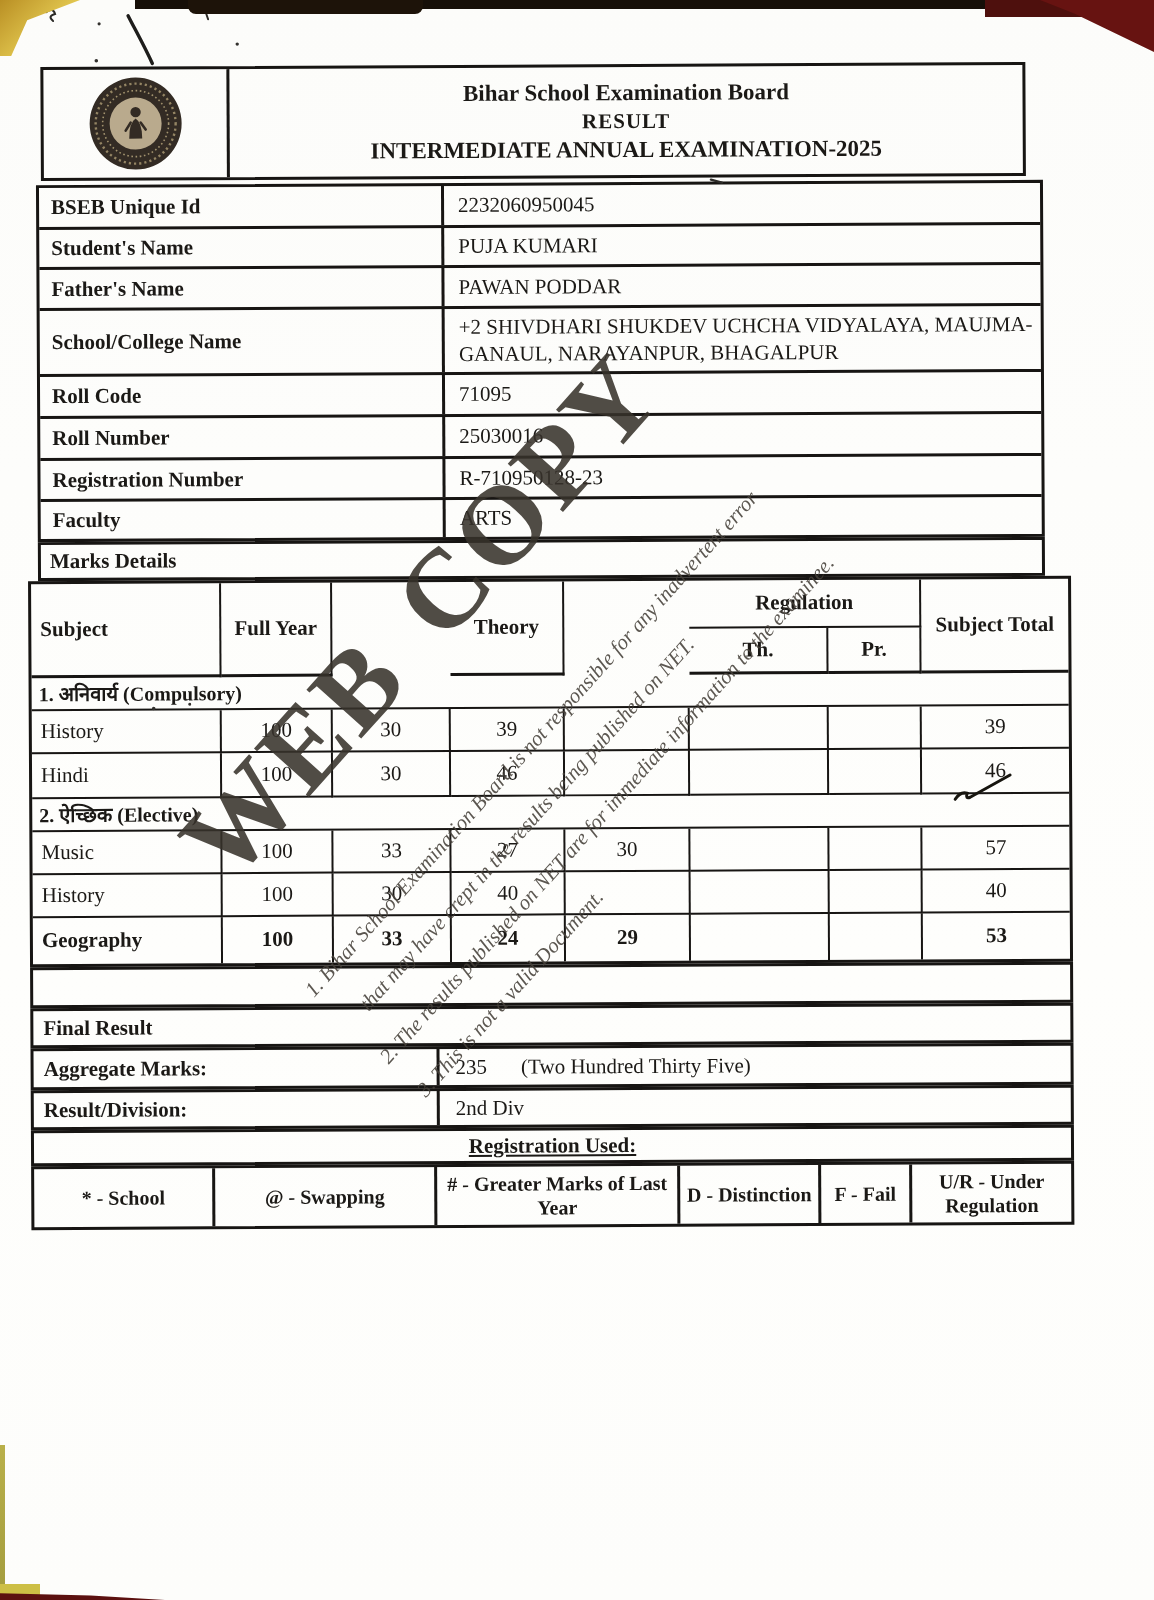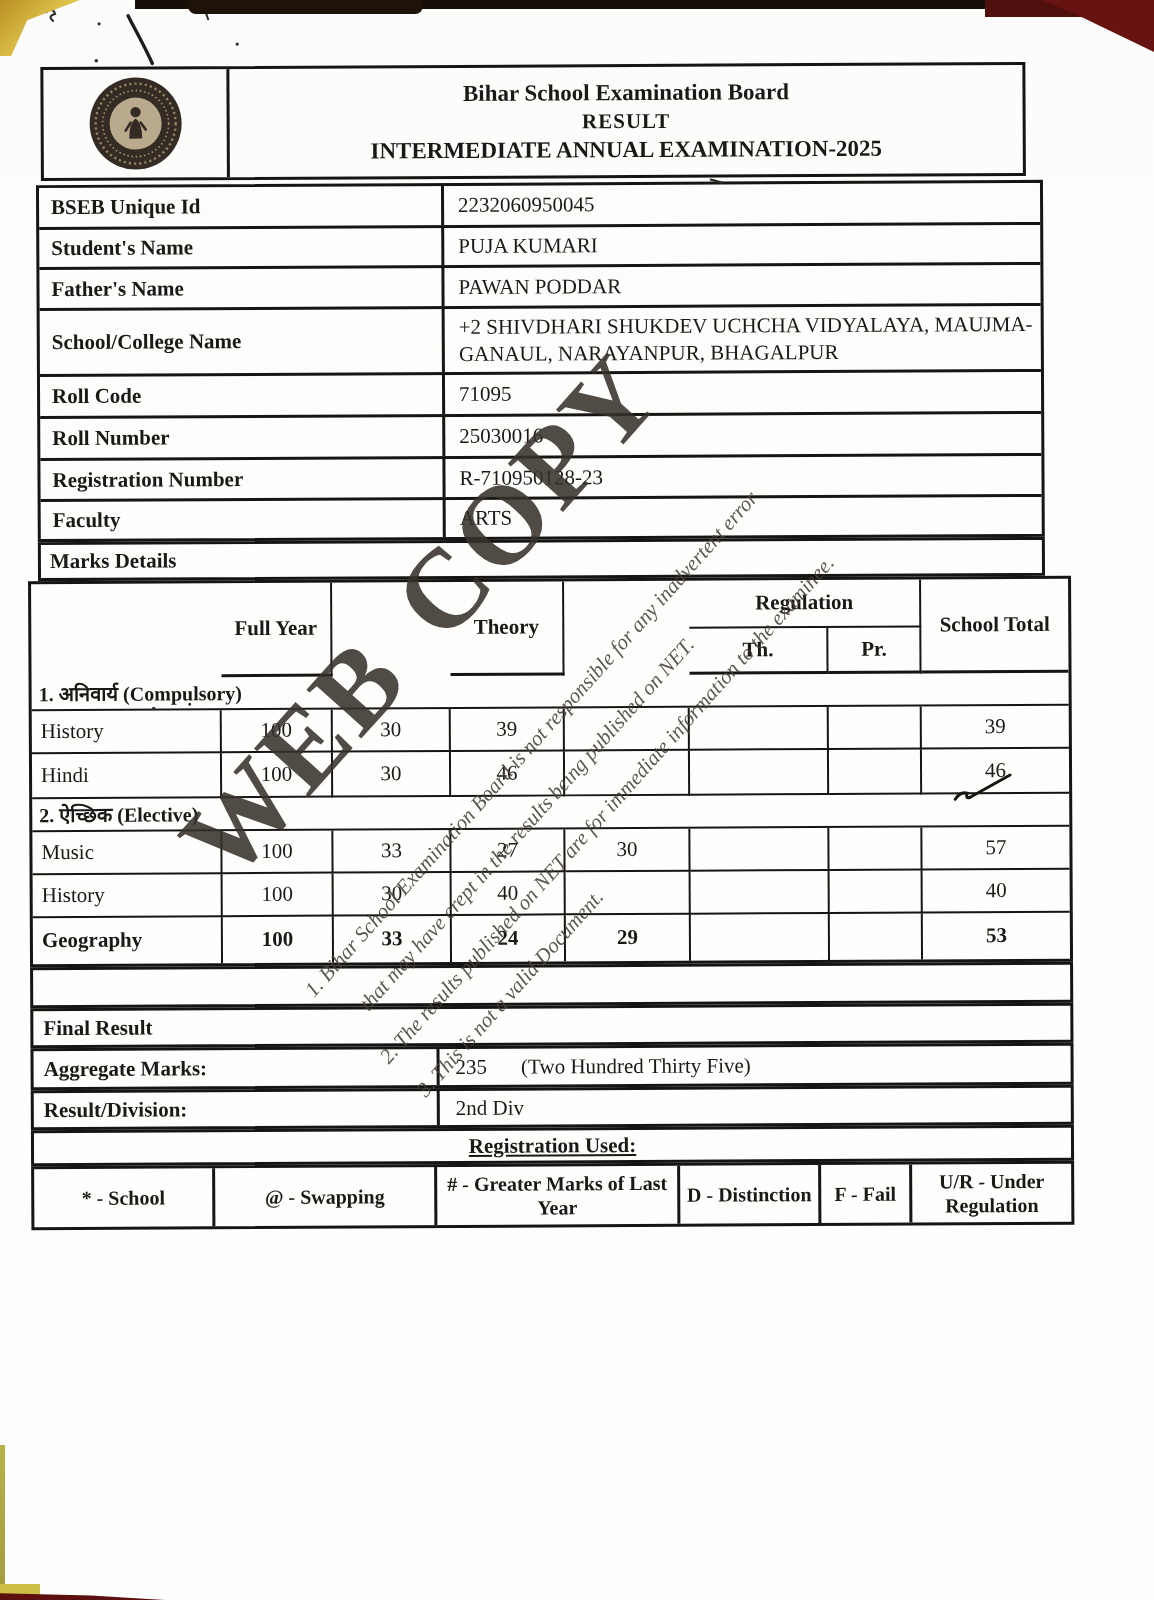--- a/index.html
+++ b/index.html
@@ -122,26 +122,27 @@
     </div>
     <div class="drow" style="height:37px">
       <div class="dlab">Faculty</div>
       <div class="dval">ARTS</div>
     </div>
   </div>
 
   <div class="band">Marks Details</div>
 
   <div class="mg">
+    <div class="c h hb left" style="grid-area:1/1/3/2">Subject</div>
     <div class="c h hb" style="grid-area:1/2/3/3">Full Year</div>
     <div class="c h hb" style="grid-area:1/4/3/5">Theory</div>
     <div class="c h" style="grid-area:1/6/2/8">Regulation</div>
     <div class="c h hb" style="grid-area:2/6/3/7">Th.</div>
     <div class="c h hb" style="grid-area:2/7/3/8">Pr.</div>
-    <div class="c h hb nr" style="grid-area:1/8/3/9">School Total</div>
+    <div class="c h hb nr" style="grid-area:1/8/3/9">Subject Total</div>
 
     <div class="sec" style="grid-area:3/1/4/9">1. अनिवार्य (Compulsory)</div>
 
     <div class="c left" style="grid-area:4/1/5/2">History</div>
     <div class="c" style="grid-area:4/2/5/3">100</div>
     <div class="c" style="grid-area:4/3/5/4">30</div>
     <div class="c" style="grid-area:4/4/5/5">39</div>
     <div class="c" style="grid-area:4/5/5/6"></div>
     <div class="c" style="grid-area:4/6/5/7"></div>
     <div class="c" style="grid-area:4/7/5/8"></div>

